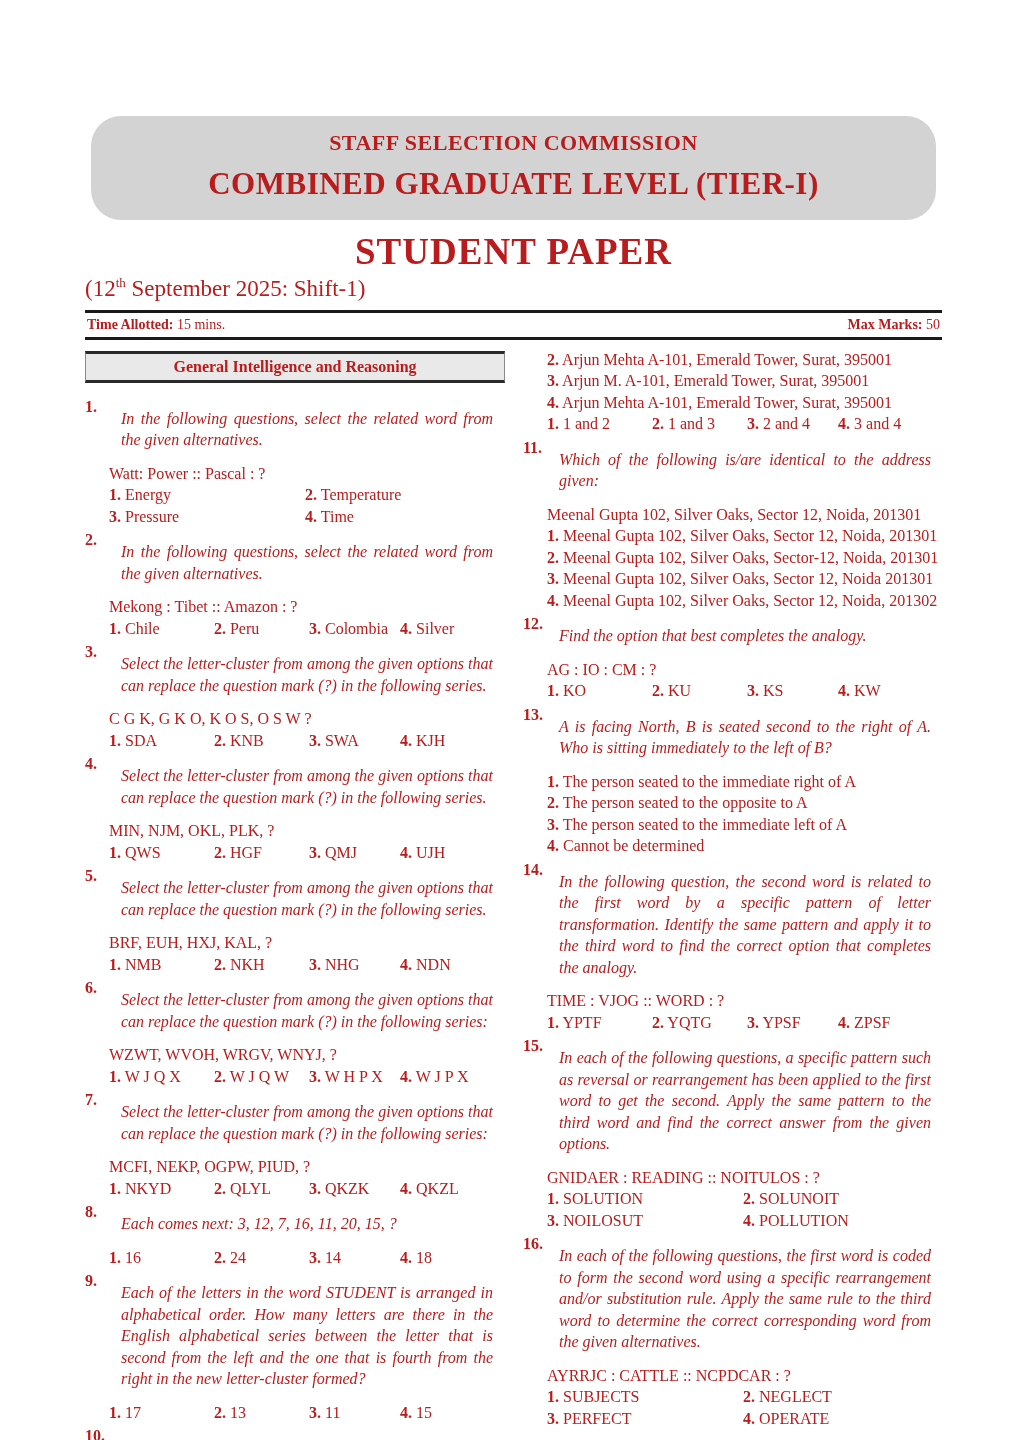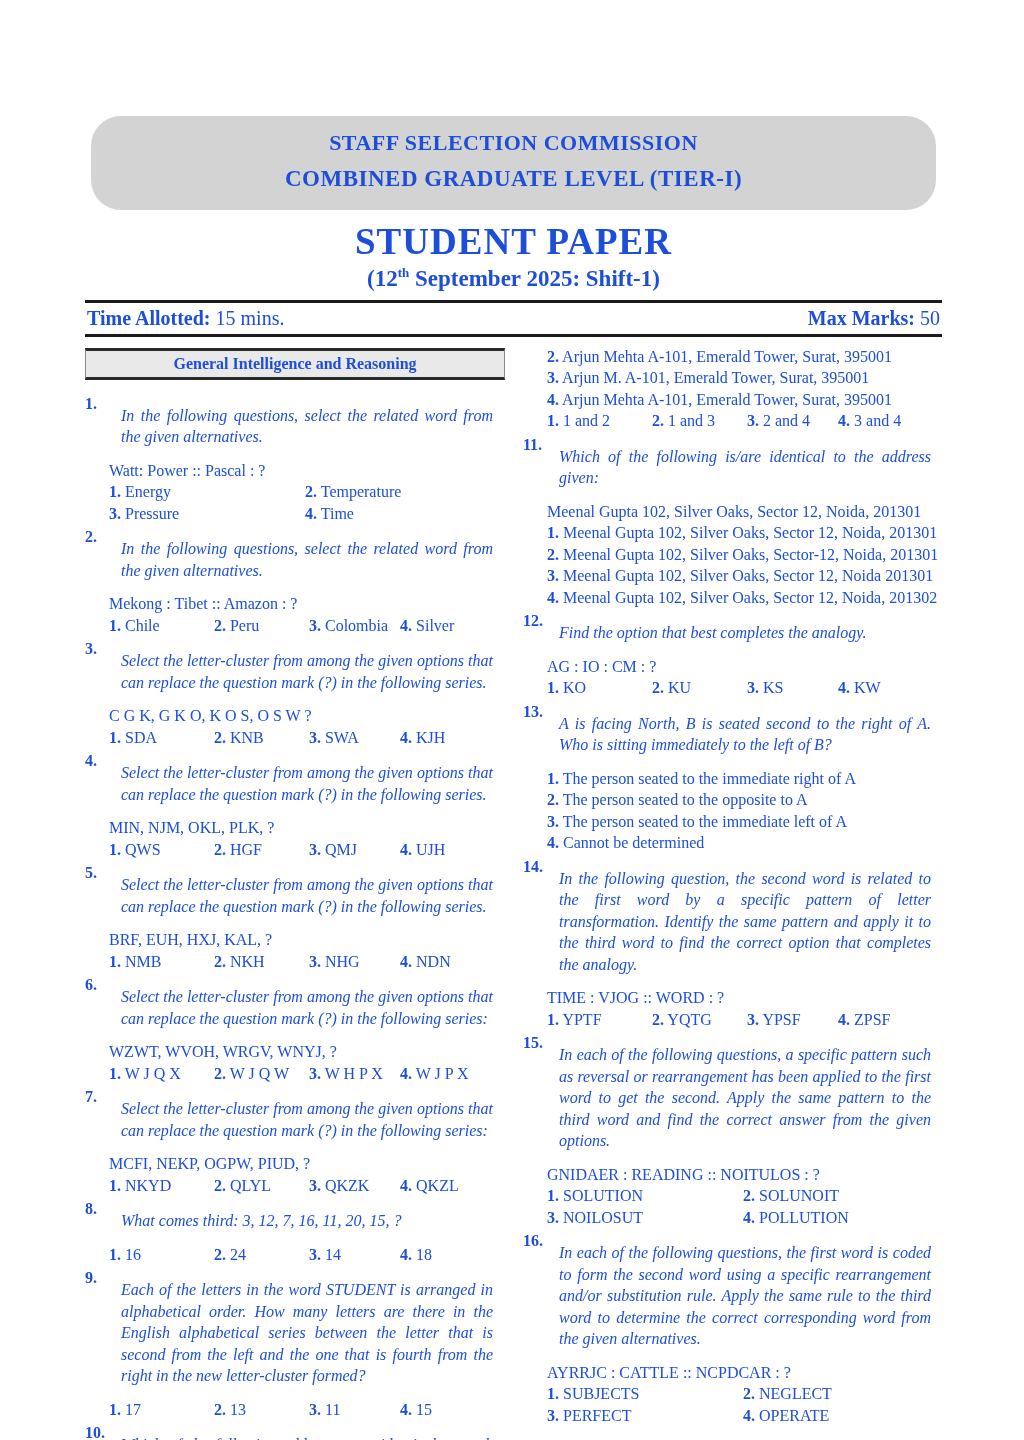--- a/index.html
+++ b/index.html
@@ -1,35 +1,35 @@
 <!DOCTYPE html>
 <html><head>
 <meta charset="utf-8">
 <style>
   html,body{margin:0;padding:0;background:#ffffff;}
   .page{
     width:1024px;height:1440px;background:#ffffff;box-sizing:border-box;
-    font-family:"Liberation Serif", serif;color:#1d4ed8;
+    font-family:"Liberation Serif", serif;color:#b91c1c;
     padding-top:116px;overflow:hidden;
   }
   .content{padding:0 82px 0 85px;}
   
   .banner{
     background:#d3d3d3;border-radius:30px;text-align:center;
     margin:0 6px 10px 6px;padding:12px 8px 18px 8px;
   }
   .banner-org{font-size:22px;font-weight:bold;letter-spacing:.5px;margin:2px 0 0 0;}
-  .banner-exam{font-size:23px;font-weight:bold;margin:10px 0 0 0;letter-spacing:.5px;}
+  .banner-exam{font-size:31px;font-weight:bold;margin:10px 0 0 0;letter-spacing:.5px;}
   .solved-title{text-align:center;font-size:37px;font-weight:bold;margin:8px 0 0 0;letter-spacing:1px;}
-  .dateline{text-align:center;font-size:23px;font-weight:bold;margin:2px 0 8px 0;}
+  .dateline{text-align:left;font-size:23px;font-weight:normal;margin:2px 0 8px 0;}
   .dateline sup{font-size:13px;}
   .timerow{
     border-top:3px solid #1a1a1a;border-bottom:3px solid #1a1a1a;
     display:flex;justify-content:space-between;align-items:center;
-    padding:4px 2px;font-size:20px;
+    padding:4px 2px;font-size:14px;
   }
   .timerow b{font-weight:bold;}
   
   .cols{display:flex;gap:18px;margin-top:9px;}
   .col{width:420px;flex:0 0 420px;}
   .secbox{
     background:#e9e9e9;text-align:center;font-weight:bold;font-size:16px;
     border-top:3px solid #2a2a2a;border-bottom:3px solid #2a2a2a;
     border-left:1px solid #8a8a8a;border-right:1px solid #8a8a8a;
     padding:4px 0;margin:2px 0 13px 0;
@@ -157,21 +157,21 @@
                 <span class="opt"><b class="onum">1.</b><span> NKYD</span></span>
                 <span class="opt"><b class="onum">2.</b><span> QLYL</span></span>
                 <span class="opt"><b class="onum">3.</b><span> QKZK</span></span>
                 <span class="opt"><b class="onum">4.</b><span> QKZL</span></span>
               </div>
             </div>
           </div>
           <div class="question">
             <span class="qnum">8.</span>
             <div class="qbody">
-              <p class="para">What comes third: 3, 12, 7, 16, 11, 20, 15, ?</p>
+              <p class="para">Each comes next: 3, 12, 7, 16, 11, 20, 15, ?</p>
               <div class="opts opts4">
                 <span class="opt"><b class="onum">1.</b><span> 16</span></span>
                 <span class="opt"><b class="onum">2.</b><span> 24</span></span>
                 <span class="opt"><b class="onum">3.</b><span> 14</span></span>
                 <span class="opt"><b class="onum">4.</b><span> 18</span></span>
               </div>
             </div>
           </div>
           <div class="question">
             <span class="qnum">9.</span>

